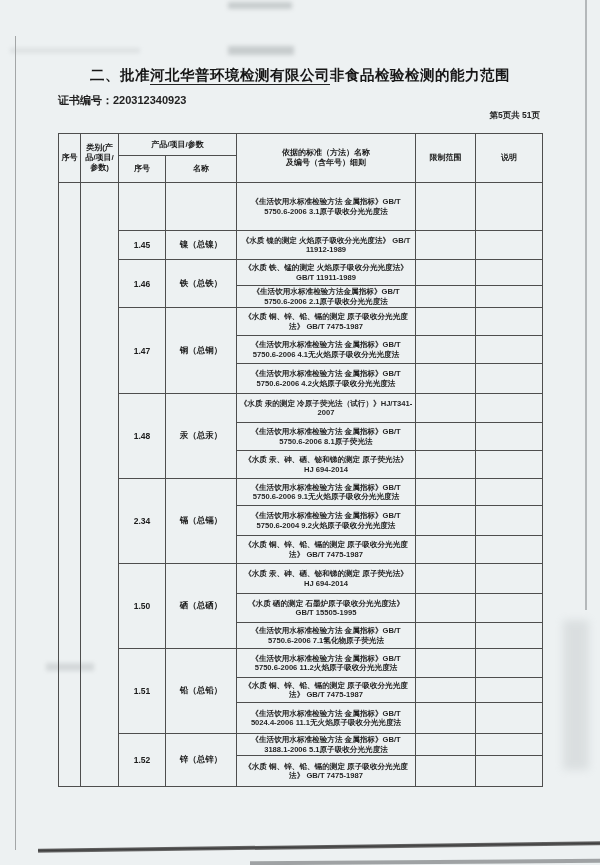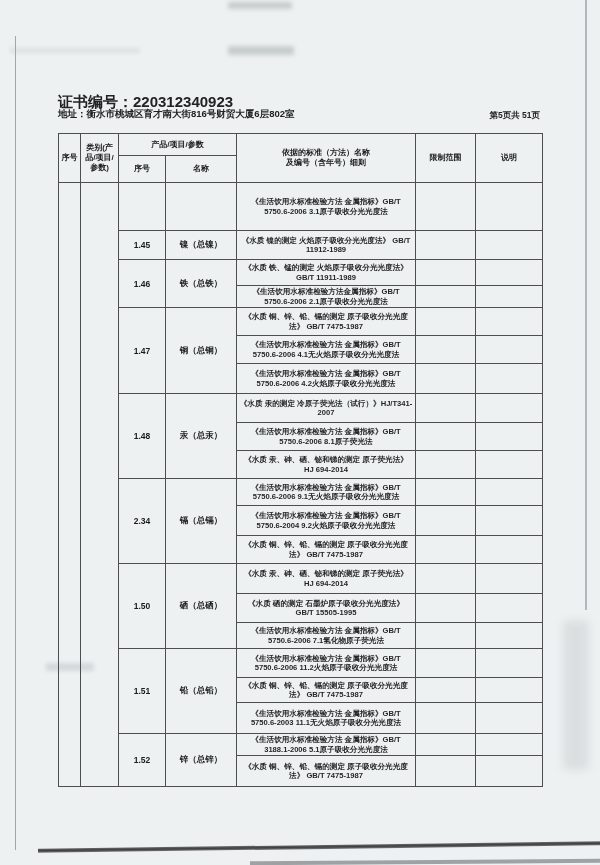--- a/index.html
+++ b/index.html
@@ -14,21 +14,21 @@
   .smudge{position:absolute;background:#9aa0a2;filter:blur(2px);opacity:.45;}
   .sm1{left:228px;top:2px;width:64px;height:7px;}
   .sm2{left:228px;top:46px;width:66px;height:9px;}
   .sm3{left:10px;top:48px;width:130px;height:5px;opacity:.2;}
   .sm4{left:46px;top:663px;width:48px;height:8px;opacity:.3;}
   .sm5{left:563px;top:620px;width:26px;height:150px;opacity:.22;filter:blur(4px);}
 
   
   .title{position:absolute;left:0;top:66px;width:600px;text-align:center;font-size:14.5px;font-weight:bold;letter-spacing:.5px;color:#161616;}
   .title .u{border-bottom:1.5px solid #222;padding-bottom:1px;}
-  .cert{position:absolute;left:58px;top:93px;font-size:15px;font-weight:bold;color:#222;text-align:right;}
+  .cert{position:absolute;left:58px;top:93px;font-size:11px;font-weight:bold;color:#222;text-align:right;}
   .addr{position:absolute;left:58px;top:108px;font-size:9.5px;font-weight:bold;color:#222;}
   .pageinfo{position:absolute;left:440px;top:110px;width:100px;text-align:right;font-size:8.5px;font-weight:bold;color:#222;}
 
   
   table.cap{position:absolute;left:58px;top:133px;width:484px;border-collapse:collapse;table-layout:fixed;}
   table.cap th,table.cap td{border:1px solid #4e4e4e;padding:0 2px;text-align:center;vertical-align:middle;overflow:hidden;}
   table.cap th{font-size:8px;font-weight:bold;color:#1c1c1c;line-height:10px;}
   td.seqcell{font-size:8.5px;font-weight:bold;color:#1c1c1c;}
   td.namecell{font-size:8.5px;font-weight:bold;color:#1c1c1c;}
   td.stdcell{font-size:7.6px;line-height:9.2px;font-weight:bold;color:#262626;padding:1px 3px;}
@@ -40,24 +40,24 @@
 <div class="scan">
 
   <div class="smudge sm1"></div>
   <div class="smudge sm2"></div>
   <div class="smudge sm3"></div>
   <div class="smudge sm4"></div>
   <div class="smudge sm5"></div>
   <div class="edge-left"></div>
   <div class="edge-right"></div>
 
+  <div class="title"><span>二、批准</span><span class="u">河北华普环境检测有限公司</span><span>非食品检验检测的能力范围</span></div>
 
   <div class="cert"><span>证书编号：</span><span>220312340923</span></div>
 
-  <div class="addr"><span>地址：</span><span>衡水市桃城区育才南大街816号财贸大厦6层802室</span></div>
 
   <div class="pageinfo">第5页共 51页</div>
 
   <table class="cap">
     <colgroup>
       <col style="width:22px">
         <col style="width:38px">
         <col style="width:47px">
         <col style="width:71px">
         <col style="width:179px">
@@ -184,21 +184,21 @@
           <td class="stdcell">《生活饮用水标准检验方法 金属指标》GB/T 5750.6-2006 11.2火焰原子吸收分光光度法</td>
           <td class="blank"></td>
           <td class="blank"></td>
         </tr>
         <tr style="height: 25px;">
           <td class="stdcell">《水质 铜、锌、铅、镉的测定 原子吸收分光光度法》 GB/T 7475-1987</td>
           <td class="blank"></td>
           <td class="blank"></td>
         </tr>
         <tr style="height: 31px;">
-          <td class="stdcell">《生活饮用水标准检验方法 金属指标》GB/T 5750.6-2003 11.1无火焰原子吸收分光光度法</td>
+          <td class="stdcell">《生活饮用水标准检验方法 金属指标》GB/T 5024.4-2006 11.1无火焰原子吸收分光光度法</td>
           <td class="blank"></td>
           <td class="blank"></td>
         </tr>
         <tr style="height: 22px;">
           <td rowspan="2" class="seqcell">1.52</td>
           <td rowspan="2" class="namecell">锌（总锌）</td>
           <td class="stdcell">《生活饮用水标准检验方法 金属指标》GB/T 3188.1-2006 5.1原子吸收分光光度法</td>
           <td class="blank"></td>
           <td class="blank"></td>
         </tr>

